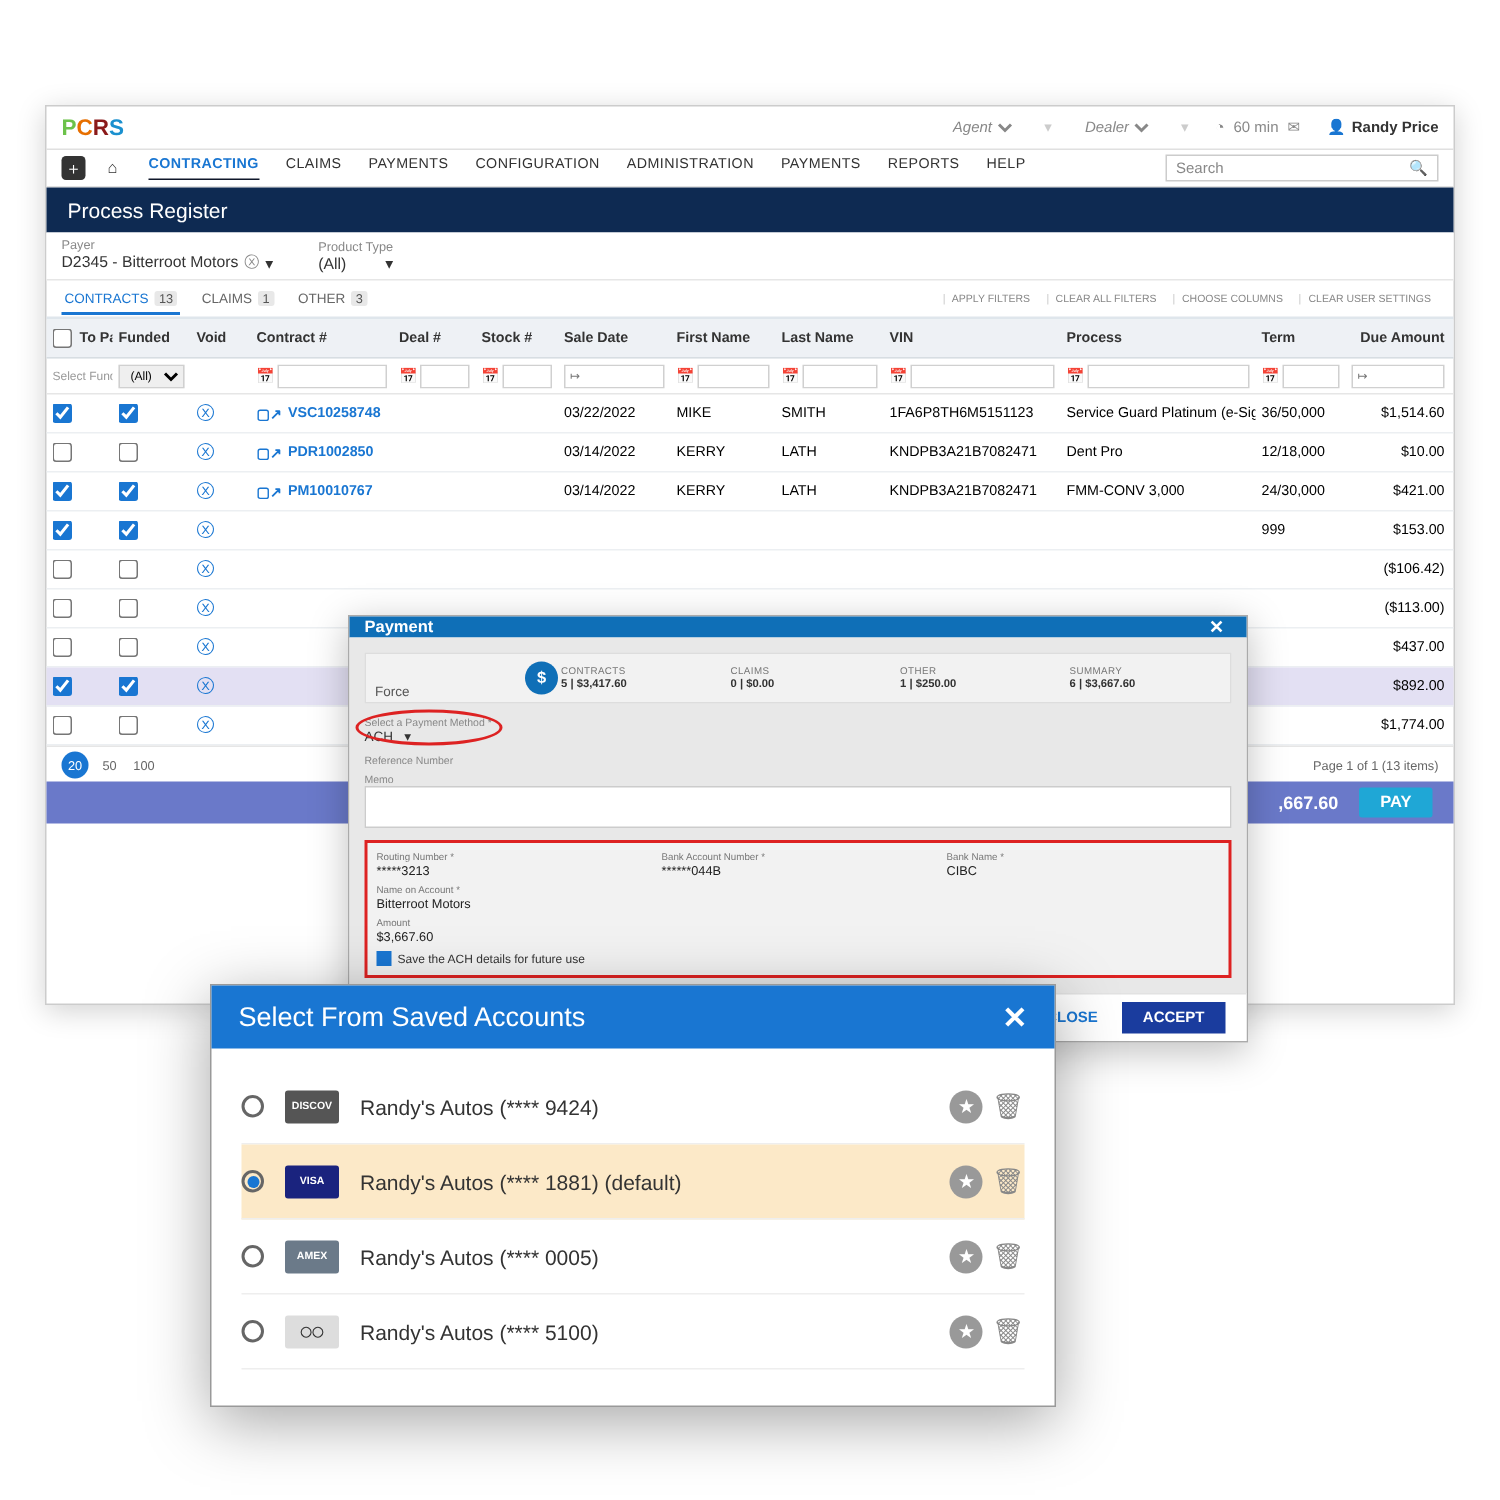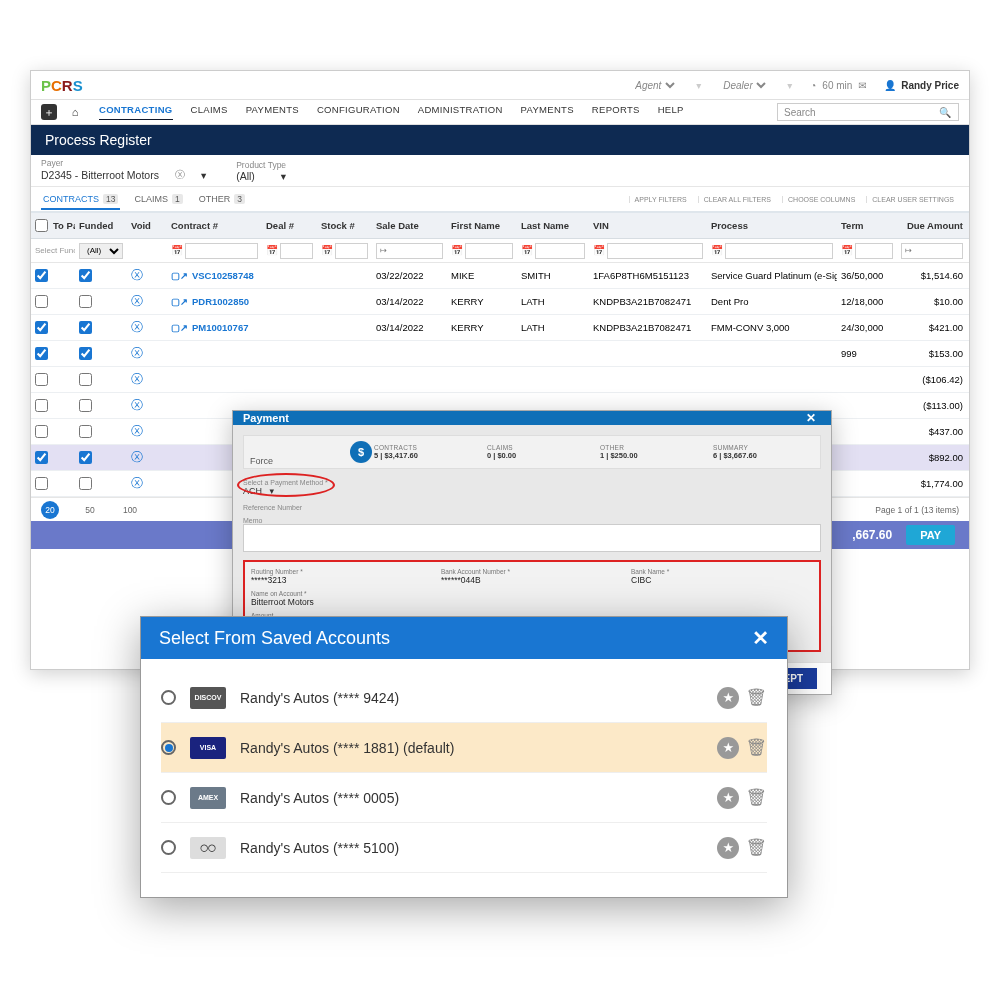--- a/index.html
+++ b/index.html
@@ -25,21 +25,21 @@
   .menurow .nav a.active { color:#1976d2; font-weight:bold; border-bottom:1px solid #0f172a; padding-bottom:4px;}
   .searchbox { margin-left:auto; width:182px; height:18px; border:1px solid #ccc; display:flex; align-items:center; padding:0 6px; font-size:10px; color:#888; }
   .searchbox .mag { margin-left:auto; color:#888;}
 
   
   .titlebar { background:#0e2a52; color:#fff; height:30px; display:flex; align-items:center; padding:0 14px; font-size:14px; }
 
   
   .filterrow { display:flex; align-items:flex-end; height:32px; padding:0 10px 4px; gap:30px; font-size:9px; color:#666; background:#fff; border-bottom:1px solid #e6e6e6;}
   .filterrow .fld label{ display:block; font-size:8.5px; color:#888;}
-  .filterrow .fld .val{ display:flex; align-items:center; gap:16px; font-size:10.5px; color:#333;justify-content:space-between;}
+  .filterrow .fld .val{ display:flex; align-items:center; gap:4px; font-size:10.5px; color:#333;justify-content:space-between;}
   .chip-x { color:#888; font-size:10px;}
 
   
   .subtabs { display:flex; align-items:center; height:26px; border-bottom:2px solid #dfe6ec; padding:0 10px; gap:12px; font-size:9px;}
   .subtabs .tab { display:flex; align-items:center; gap:4px; color:#666; padding:4px 2px; }
   .subtabs .tab.active { color:#1976d2; border-bottom:2px solid #1976d2; margin-bottom:-2px;}
   .subtabs .count { background:#e8e8e8; color:#555; border-radius:2px; padding:0 3px; font-size:8.5px;}
   .subtabs .right-filters { margin-left:auto; display:flex; gap:6px; font-size:7px; color:#888; align-items:center;}
   .subtabs .right-filters span { border-left:1px solid #ddd; padding:0 5px; line-height:7px; text-align:center; }
 
@@ -60,21 +60,21 @@
   .gridrow > div { padding:0 4px; display:flex; align-items:center; gap:4px; overflow:hidden; white-space:nowrap;}
   .gridrow .cb { accent-color:#1976d2; }
   .gridrow .void-ic { color:#1976d2; font-size:12px;}
   .gridrow .cno { color:#1976d2; font-weight:bold; display:flex; gap:4px; align-items:center;}
   .gridrow .cno .doc{color:#1976d2;}
   .gridrow .due { justify-content:flex-end;}
   .gridrow.selected { background:#e3e0f3; }
 
   
   .gridfooter { display:flex; align-items:center; height:24px; font-size:8.5px; color:#666; border-top:1px solid #e6e6e6; padding:0 10px;}
-  .gridfooter .pg { width:18px; height:18px; border-radius:50%; display:flex; align-items:center; justify-content:center; font-size:8.5px; margin-right:22px;}
+  .gridfooter .pg { width:18px; height:18px; border-radius:50%; display:flex; align-items:center; justify-content:center; font-size:8.5px; margin-right:5px;}
   .gridfooter .pg.active { background:#1976d2; color:#fff; }
   .gridfooter .right { margin-left:auto;}
 
   
   .totalbar { background:#6a79c9; height:28px; display:flex; align-items:center; justify-content:flex-end; padding:0 14px; gap:14px; color:#fff; font-size:12px; font-weight:bold;}
   .totalbar .paybtn { background:#1fa7d6; color:#fff; border:none; padding:4px 14px; font-size:11px; font-weight:bold; border-radius:2px;}
 
   
   .payment-modal { position:absolute; left:232px; top:410px; width:600px; background:#fff; border:1px solid #aaa; box-shadow:0 6px 24px rgba(0,0,0,.25); }
   .payment-modal .pmhead { background:#0f6fb7; color:#fff; height:14px; display:flex; align-items:center; padding:0 10px; font-size:11px; font-weight:bold;}
@@ -102,21 +102,21 @@
   .ach-box .fld .v{ font-size:8.5px; color:#222;}
   .ach-box .save{ display:flex; align-items:center; gap:4px; font-size:8px; color:#333;}
   .ach-box .save .ck{ width:10px;height:10px;background:#1976d2; display:inline-block;}
 
   .pm-footer{ background:#fff; height:32px; display:flex; align-items:center; justify-content:flex-end; gap:16px; padding:0 14px; font-size:10px; border-top:1px solid #e2e2e2;}
   .pm-footer .close{ color:#1976d2; font-weight:bold;}
   .pm-footer .accept{ background:#1a3c9e; color:#fff; border:none; padding:5px 14px; font-weight:bold; font-size:10px;}
   .pm-footer .lv{ font-size:7.5px; color:#aaa; margin-right:auto; padding-left:4px;}
 
   
-  .saved-modal { position:absolute; left:140px; top:616px; width:648px; background:#fff; border:1px solid #999; box-shadow:0 10px 40px rgba(0,0,0,.35);}
+  .saved-modal { position:absolute; left:140px; top:656px; width:564px; background:#fff; border:1px solid #999; box-shadow:0 10px 40px rgba(0,0,0,.35);}
   .saved-modal .smhead{ background:#1976d2; color:#fff; height:42px; display:flex; align-items:center; padding:0 18px; font-size:18px;}
   .saved-modal .smhead .x{ margin-left:auto; font-size:20px; font-weight:bold;}
   .saved-modal .list{ padding:14px 20px 24px;}
   .saved-modal .row{ display:flex; align-items:center; height:50px; border-bottom:1px solid #eee; gap:14px;}
   .saved-modal .row.sel{ background:#fce9c8;}
   .radio{ width:15px;height:15px;border:2px solid #666;border-radius:50%;display:flex;align-items:center;justify-content:center;}
   .radio.on::after{content:"";width:8px;height:8px;background:#1976d2;border-radius:50%;}
   .cclogo{ width:36px;height:22px;display:flex;align-items:center;justify-content:center;font-size:7px;font-weight:bold;color:#fff;border-radius:2px;}
   .cc-discover{background:#555;} .cc-visa{background:#1a237e;} .cc-amex{background:#6b7a89;} .cc-mc{background:#ddd;color:#333;}
   .acct-text{ font-size:14px; color:#333;}

